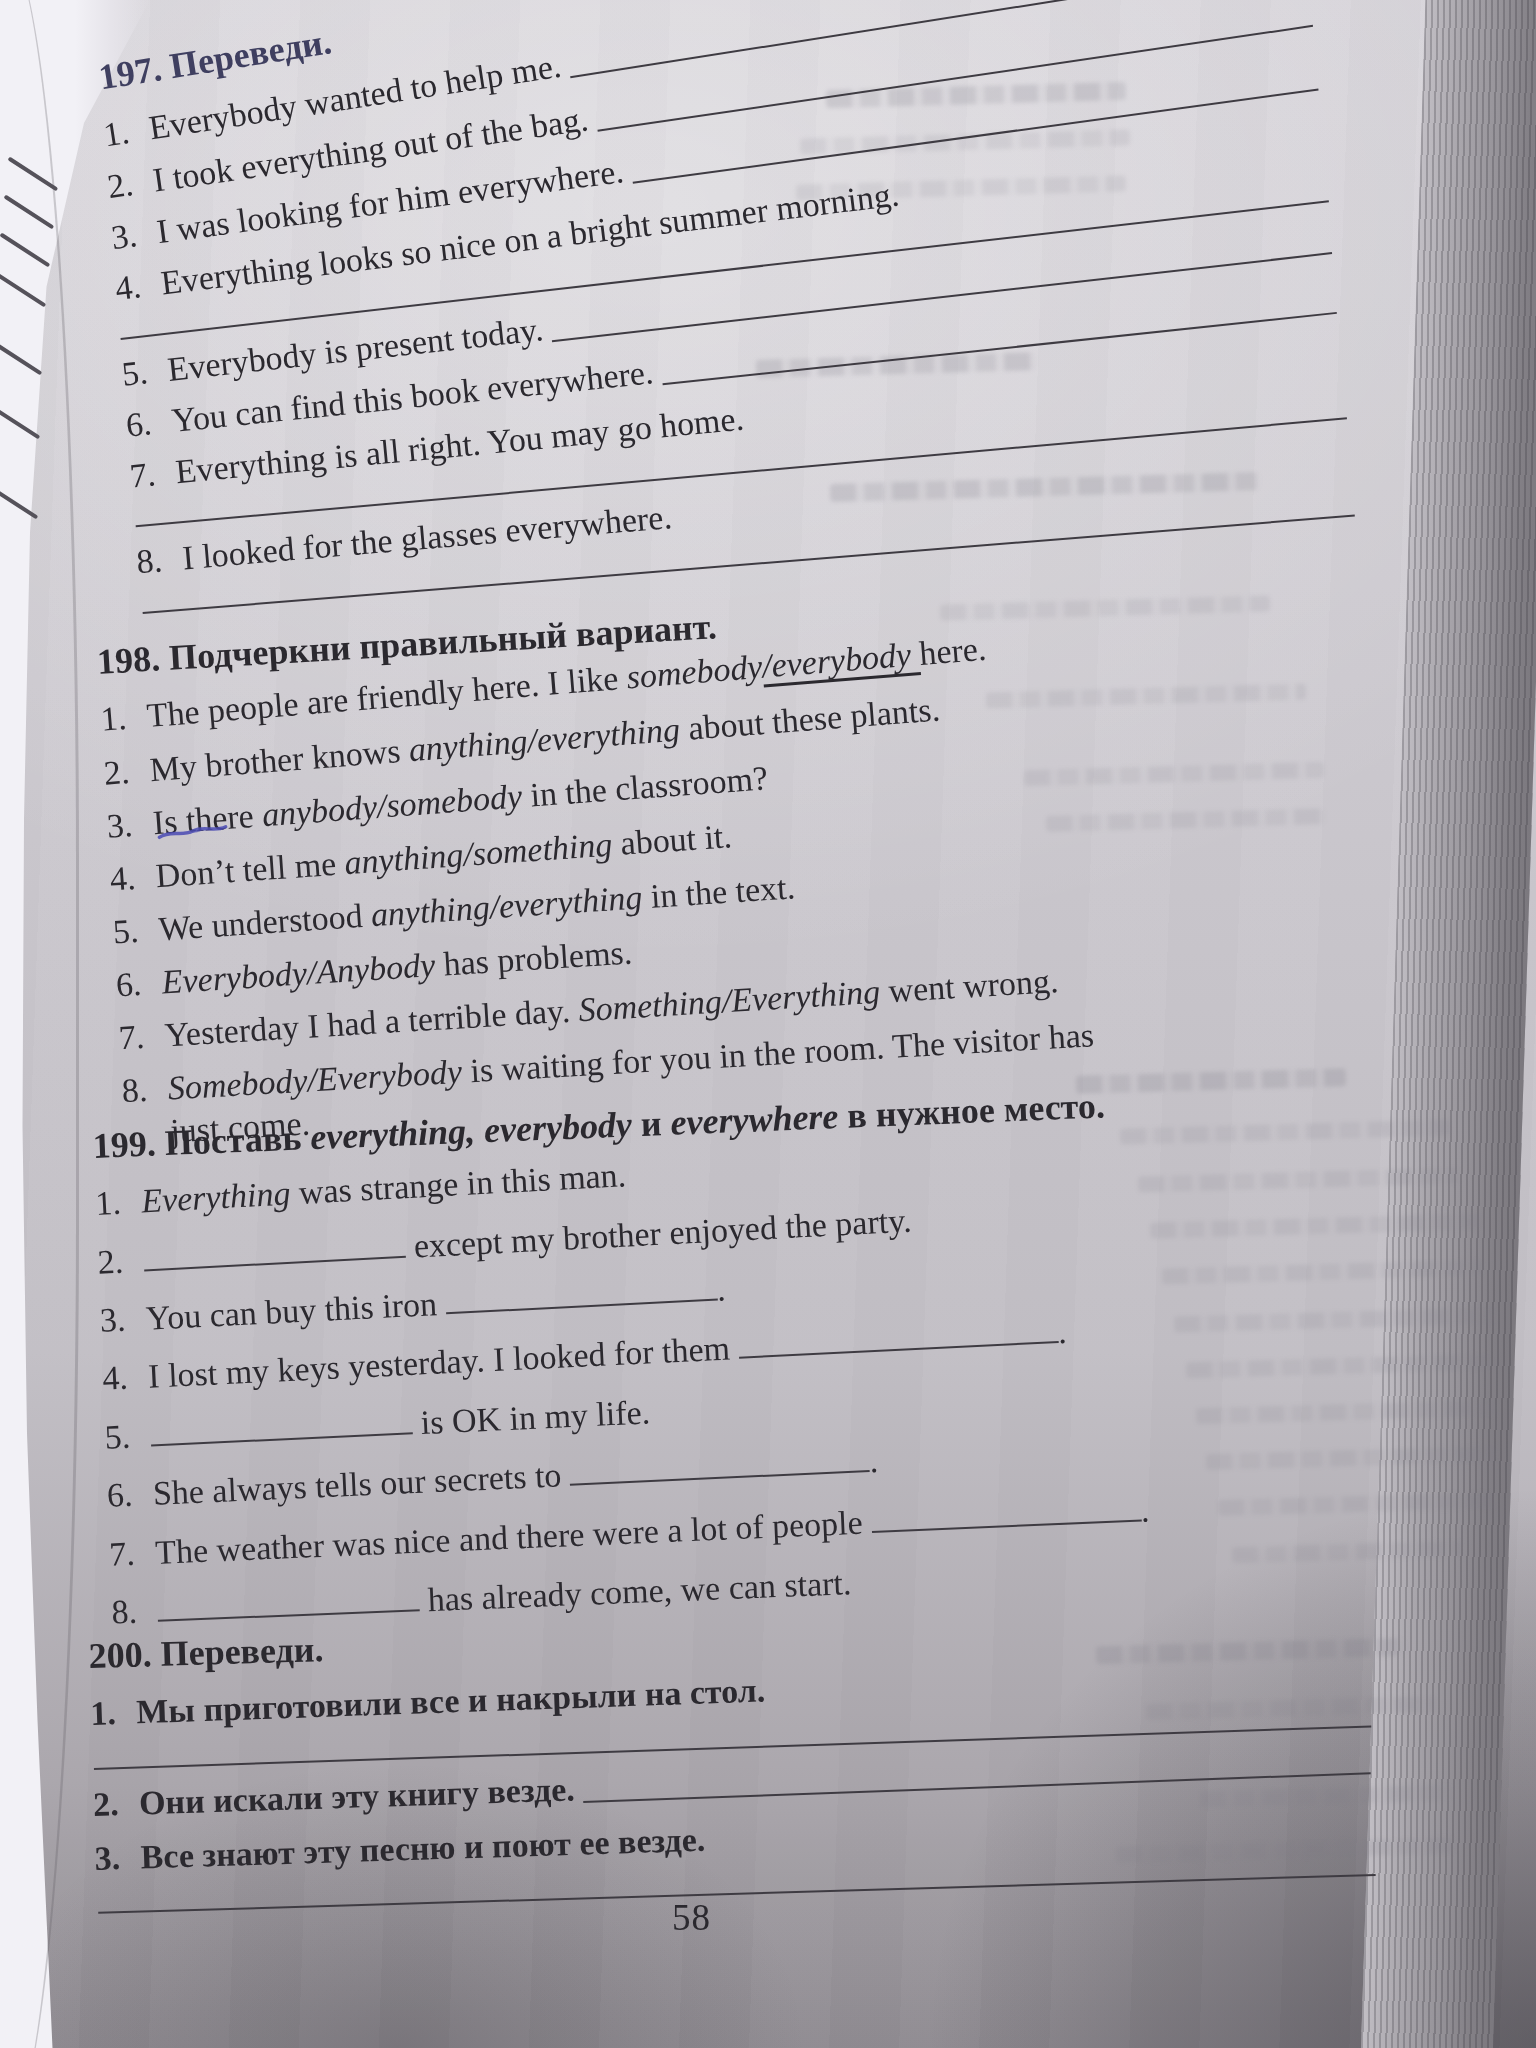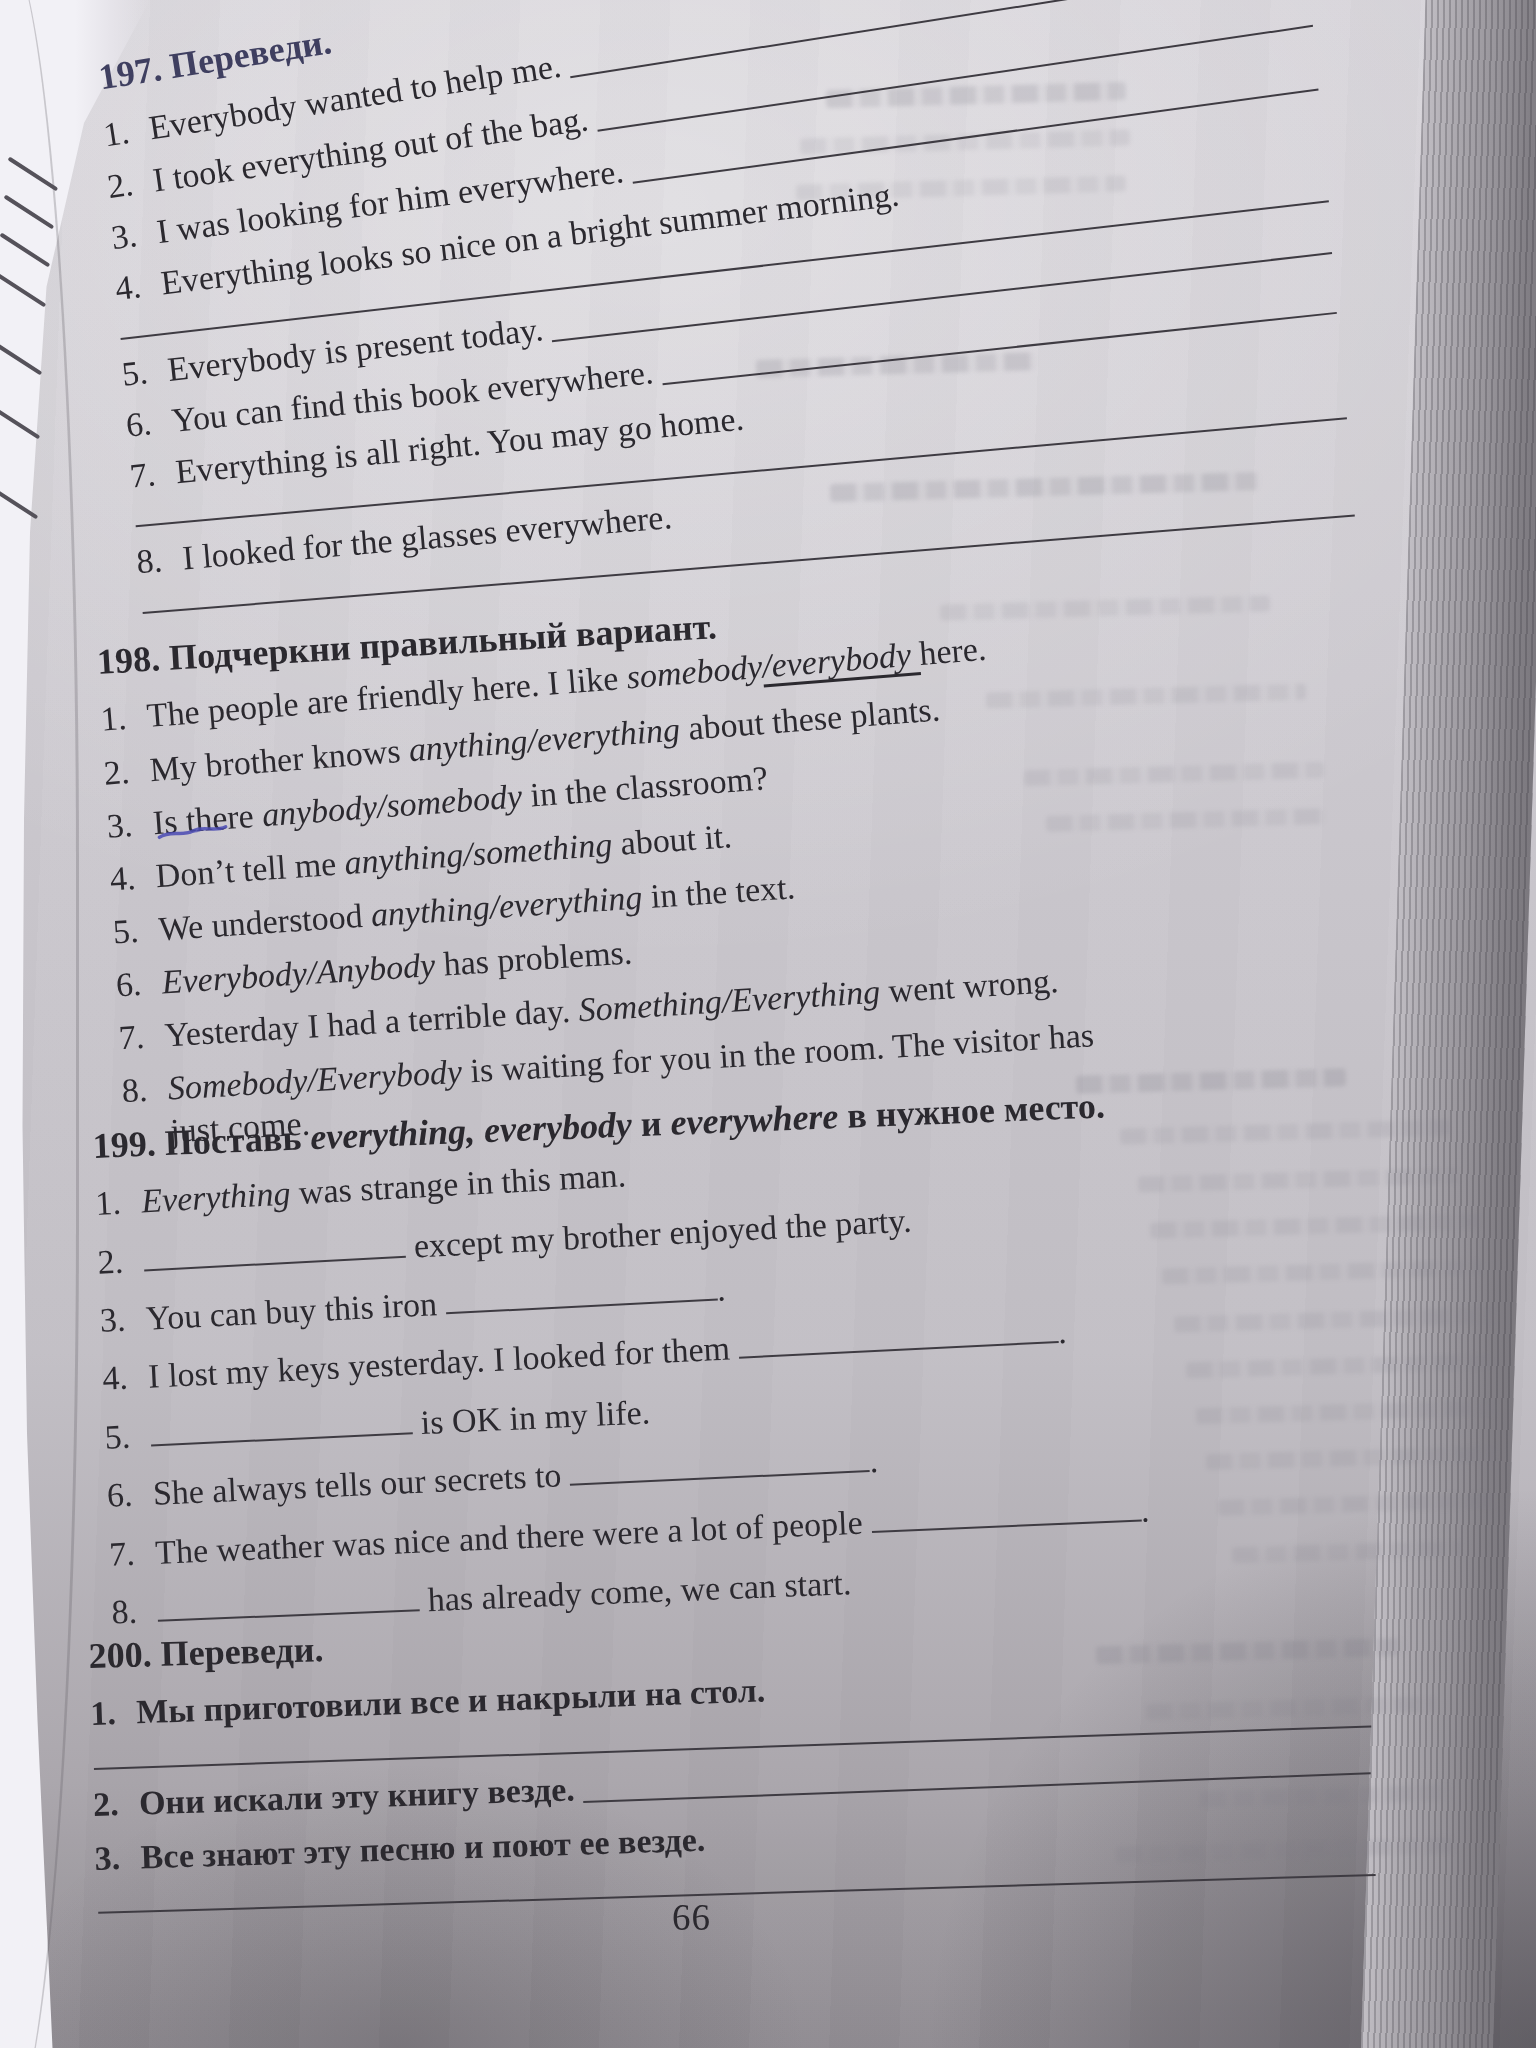--- a/index.html
+++ b/index.html
@@ -284,13 +284,13 @@
       </div>
       <div class="block-line"></div>
     </div>
 </section>
 
 <svg class="pen-mark" width="74" height="16" viewBox="0 0 74 16">
   <path d="M3,11 C14,4 26,12 37,7 S 58,10 70,5" fill="none" stroke="#4b4bb4" stroke-width="3.4" stroke-linecap="round"></path>
   <path d="M8,9 C18,6 30,10 44,7" fill="none" stroke="#4b4bb4" stroke-width="2" opacity=".6" stroke-linecap="round"></path>
 </svg>
 
-<div class="page-number">66</div>
+<div class="page-number">58</div>
 
 </body></html>

